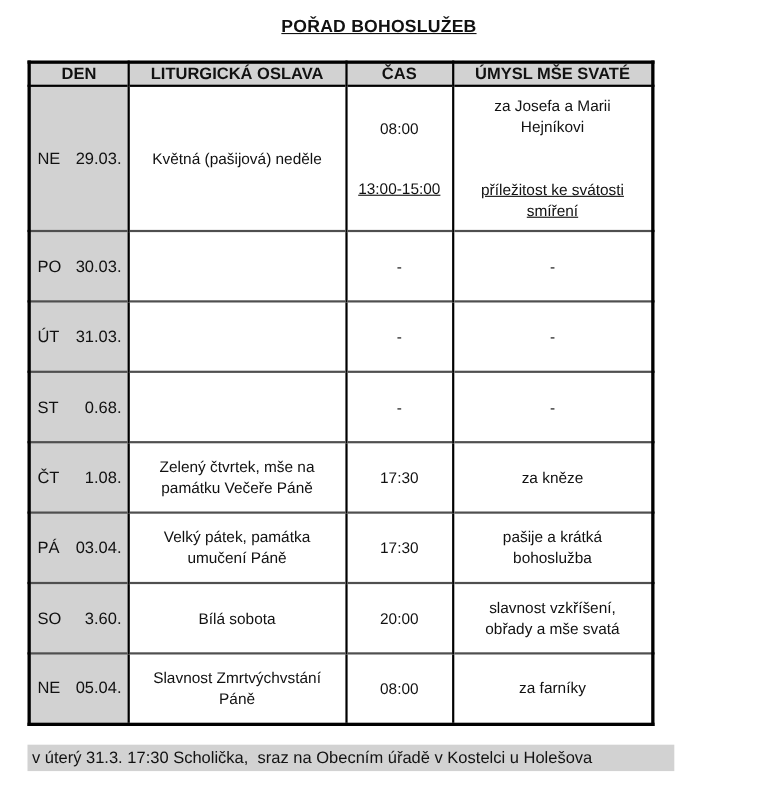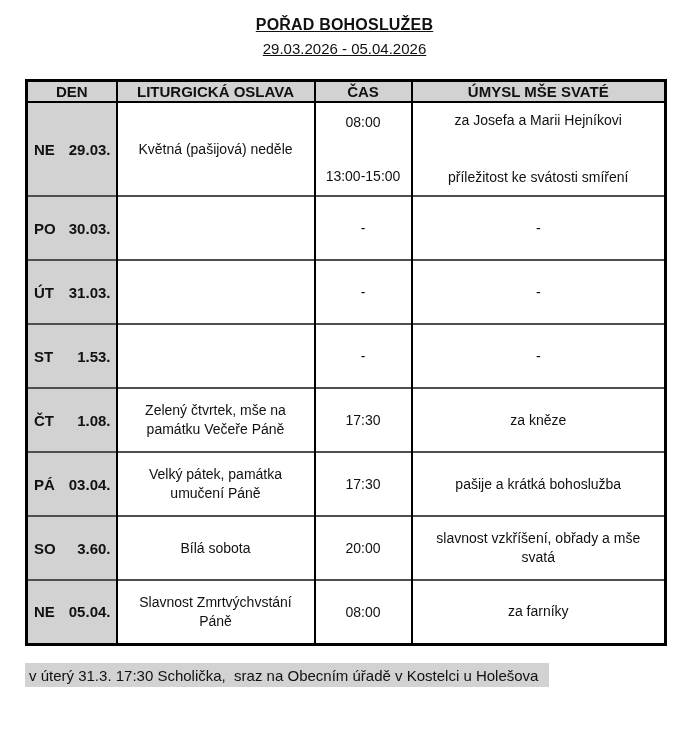--- a/index.html
+++ b/index.html
@@ -34,21 +34,21 @@
   }
   .doc-daterange {
     font-size: 15px;
     font-weight: normal;
     margin-top: 2px;
   }
 
   
   table.schedule {
     margin: 19px 0 3px 25px;
-    width: 642px;
+    width: 570px;
     border-collapse: collapse;
     table-layout: fixed;
     border: 3px solid var(--border-black);
   }
   col.c-den     { width: 90px; }
   col.c-oslava  { width: 198px; }
   col.c-cas     { width: 97px; }
   col.c-umysl   { width: auto; }
 
   thead th {
@@ -66,50 +66,49 @@
 
   tbody tr.schedule-row { height: 64px; }
   tbody td {
     vertical-align: middle;
     font-size: 14px;
     text-align: center;
   }
   td.day-cell {
     background: var(--cell-gray);
     font-size: 15px;
-    font-weight: bold;
+    font-weight: normal;
   }
   .day-wrap {
     display: flex;
     justify-content: space-between;
     align-items: center;
     padding: 0 5px 0 6px;
   }
   td.celebration-cell { padding: 2px 10px; line-height: 19px; }
   td.time-cell       { padding: 0 2px; }
   td.intention-cell  { padding: 8px 20px; line-height: 19px; }
-  .entry-line + .entry-line { margin-top: 38px; }
+  .entry-line + .entry-line { margin-top: 38px; text-decoration: underline; }
 
   
   .note-bar {
     margin: 17px 0 0 25px;
-    width: 524px;
+    width: 588px;
     background: var(--cell-gray);
     font-size: 15px;
     line-height: 17px;
     padding: 4px 4px 3px 4px;
     white-space: pre-wrap;
   }
 </style>
 </head>
 <body>
 
 <div class="doc-header">
   <div class="doc-title">POŘAD BOHOSLUŽEB</div>
-  <div class="doc-daterange">29.03.2026 - 05.04.2026</div>
 </div>
 
 <table class="schedule">
   <colgroup>
     <col class="c-den">
     <col class="c-oslava">
     <col class="c-cas">
     <col class="c-umysl">
   </colgroup>
   <thead>
@@ -168,21 +167,21 @@
         </td>
     <td class="intention-cell">
           <div class="entry-line">-</div>
         </td>
   </tr>
 
   <tr class="schedule-row">
     <td class="day-cell">
       <div class="day-wrap">
         <span>ST</span>
-        <span>1.53.</span>
+        <span>0.68.</span>
       </div>
     </td>
     <td class="celebration-cell"></td>
     <td class="time-cell">
           <div class="entry-line">-</div>
         </td>
     <td class="intention-cell">
           <div class="entry-line">-</div>
         </td>
   </tr>

